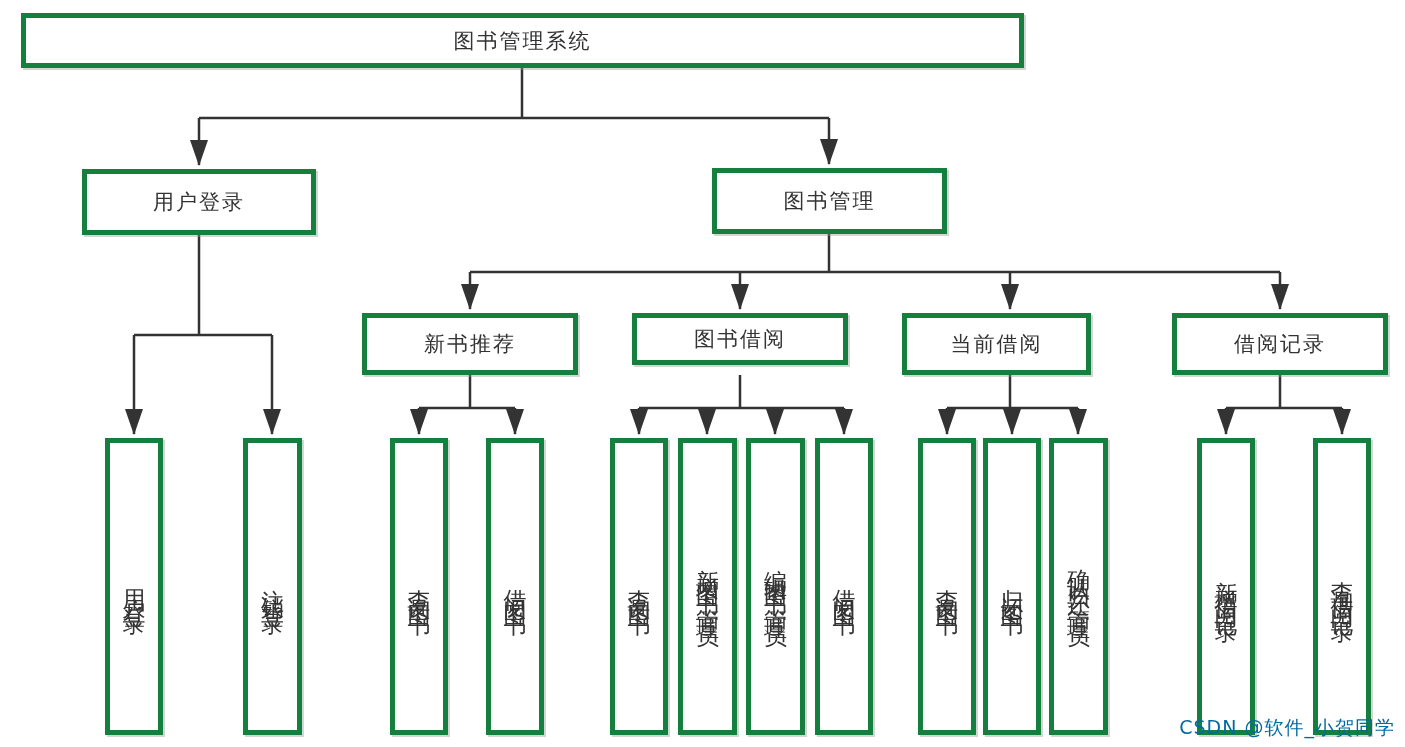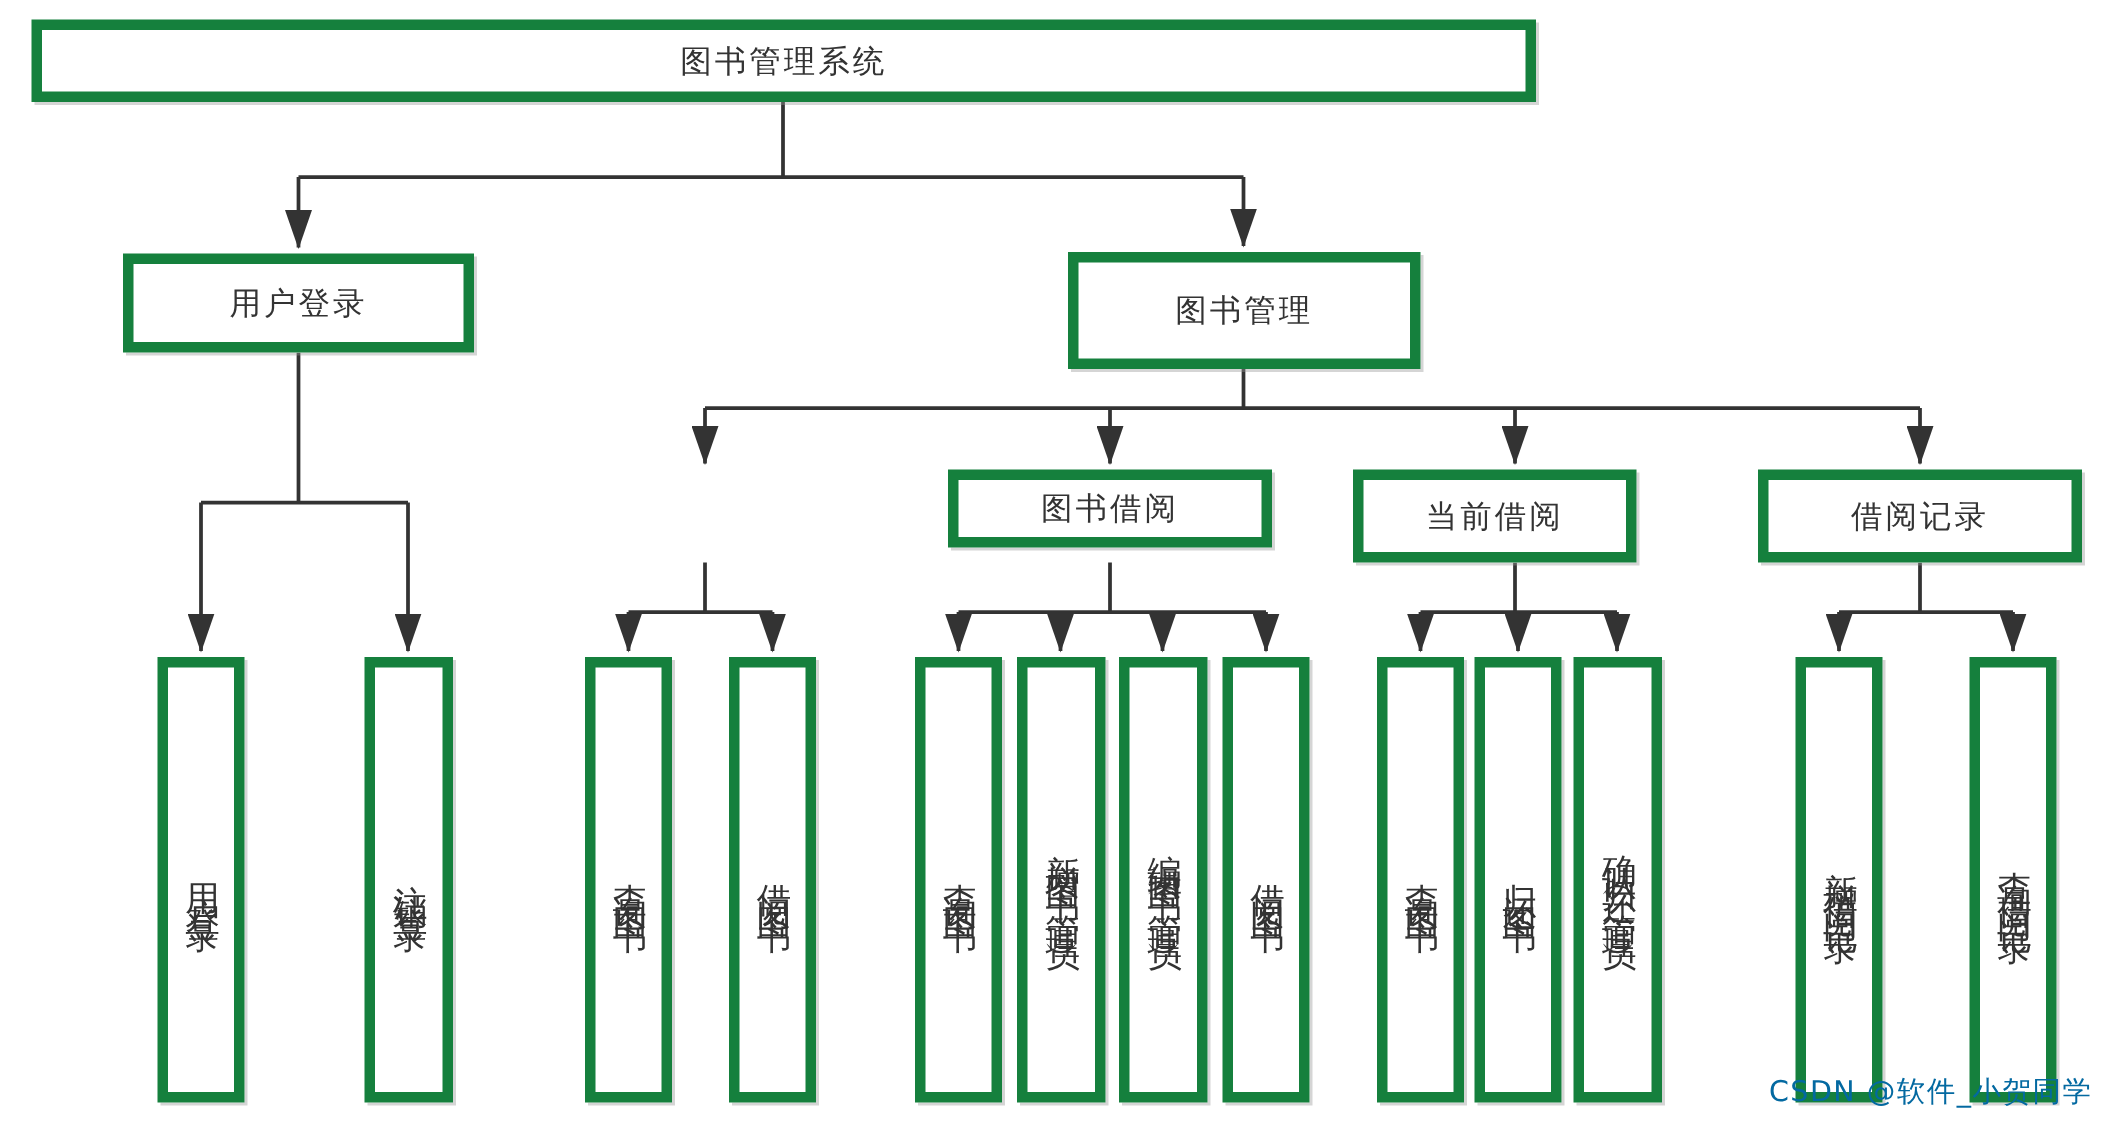--- a/index.html
+++ b/index.html
@@ -8,21 +8,21 @@
     width:1405px;height:747px;
     background:#ffffff;
     font-family:"DejaVu Sans","Liberation Sans",sans-serif;
     overflow:hidden;
   }
   #connectors{position:absolute;left:0;top:0;width:1405px;height:747px;}
   .box{
     position:absolute;
     box-sizing:border-box;
     background:#ffffff;
-    border:7px solid #15803d;
+    border:5px solid #15803d;
     box-shadow:2px 2px 0 rgba(150,150,150,0.40);
     display:flex;align-items:center;justify-content:center;
     color:#333333;
   }
   .h-label{font-size:21px;letter-spacing:2px;white-space:nowrap;}
   .leaf .v-label{
     writing-mode:vertical-rl;
     font-size:23px;
     letter-spacing:8px;
     line-height:1;
@@ -94,24 +94,27 @@
     </g>
   </svg>
 
   <div class="box" style="left:21px;top:13px;width:1003px;height:55px;">
     <span class="h-label">图书管理系统</span>
   </div>
 
   <div class="box" style="left:82px;top:169px;width:234px;height:66px;">
     <span class="h-label">用户登录</span>
   </div>
-  <div class="box" style="left:712px;top:168px;width:235px;height:78px;text-align:right;">
+  <div class="box" style="left:712px;top:168px;width:235px;height:66px;text-align:right;">
     <span class="h-label">图书管理</span>
   </div>
 
+  <div class="box" style="left:362px;top:313px;width:216px;height:62px;">
+    <span class="h-label">新书推荐</span>
+  </div>
   <div class="box" style="left:632px;top:313px;width:216px;height:52px;">
     <span class="h-label">图书借阅</span>
   </div>
   <div class="box" style="left:902px;top:313px;width:189px;height:62px;">
     <span class="h-label">当前借阅</span>
   </div>
   <div class="box" style="left:1172px;top:313px;width:216px;height:62px;">
     <span class="h-label">借阅记录</span>
   </div>
 

